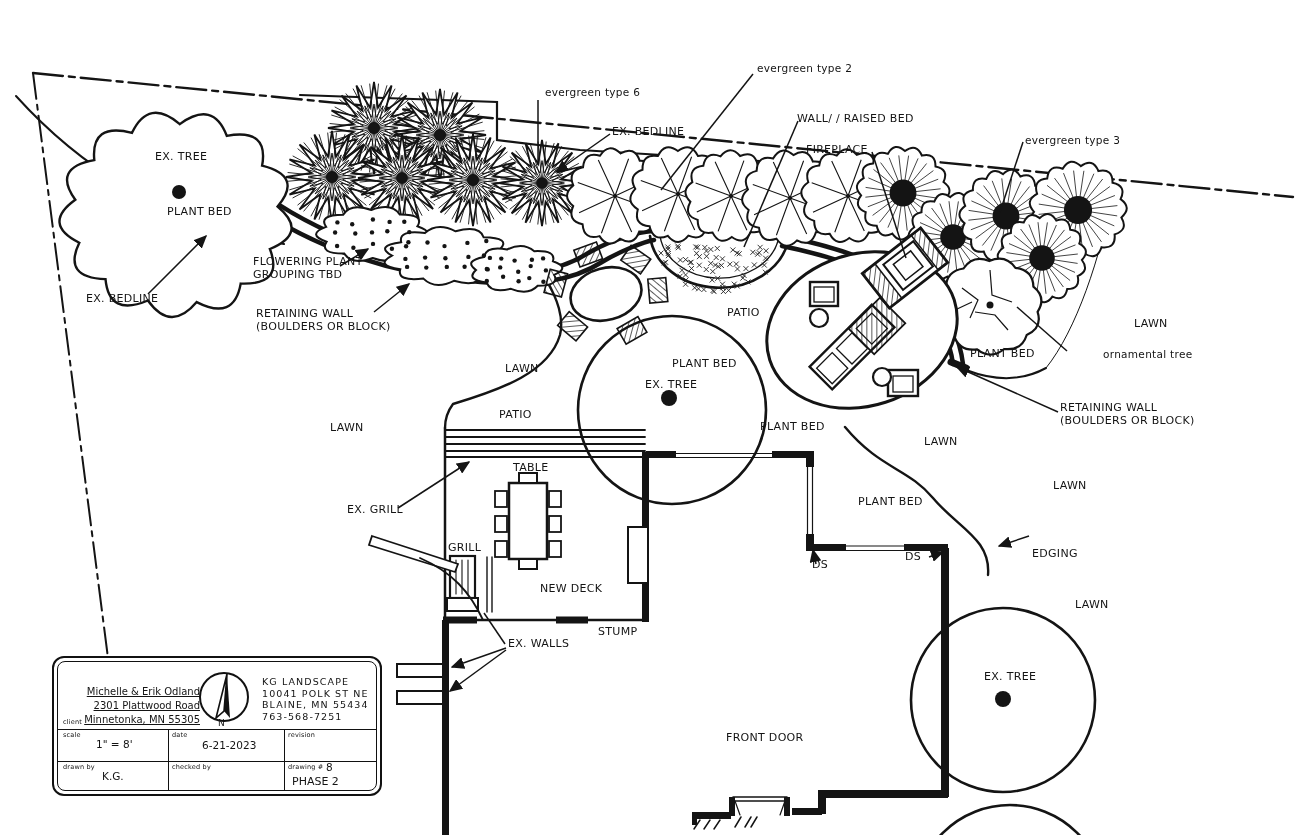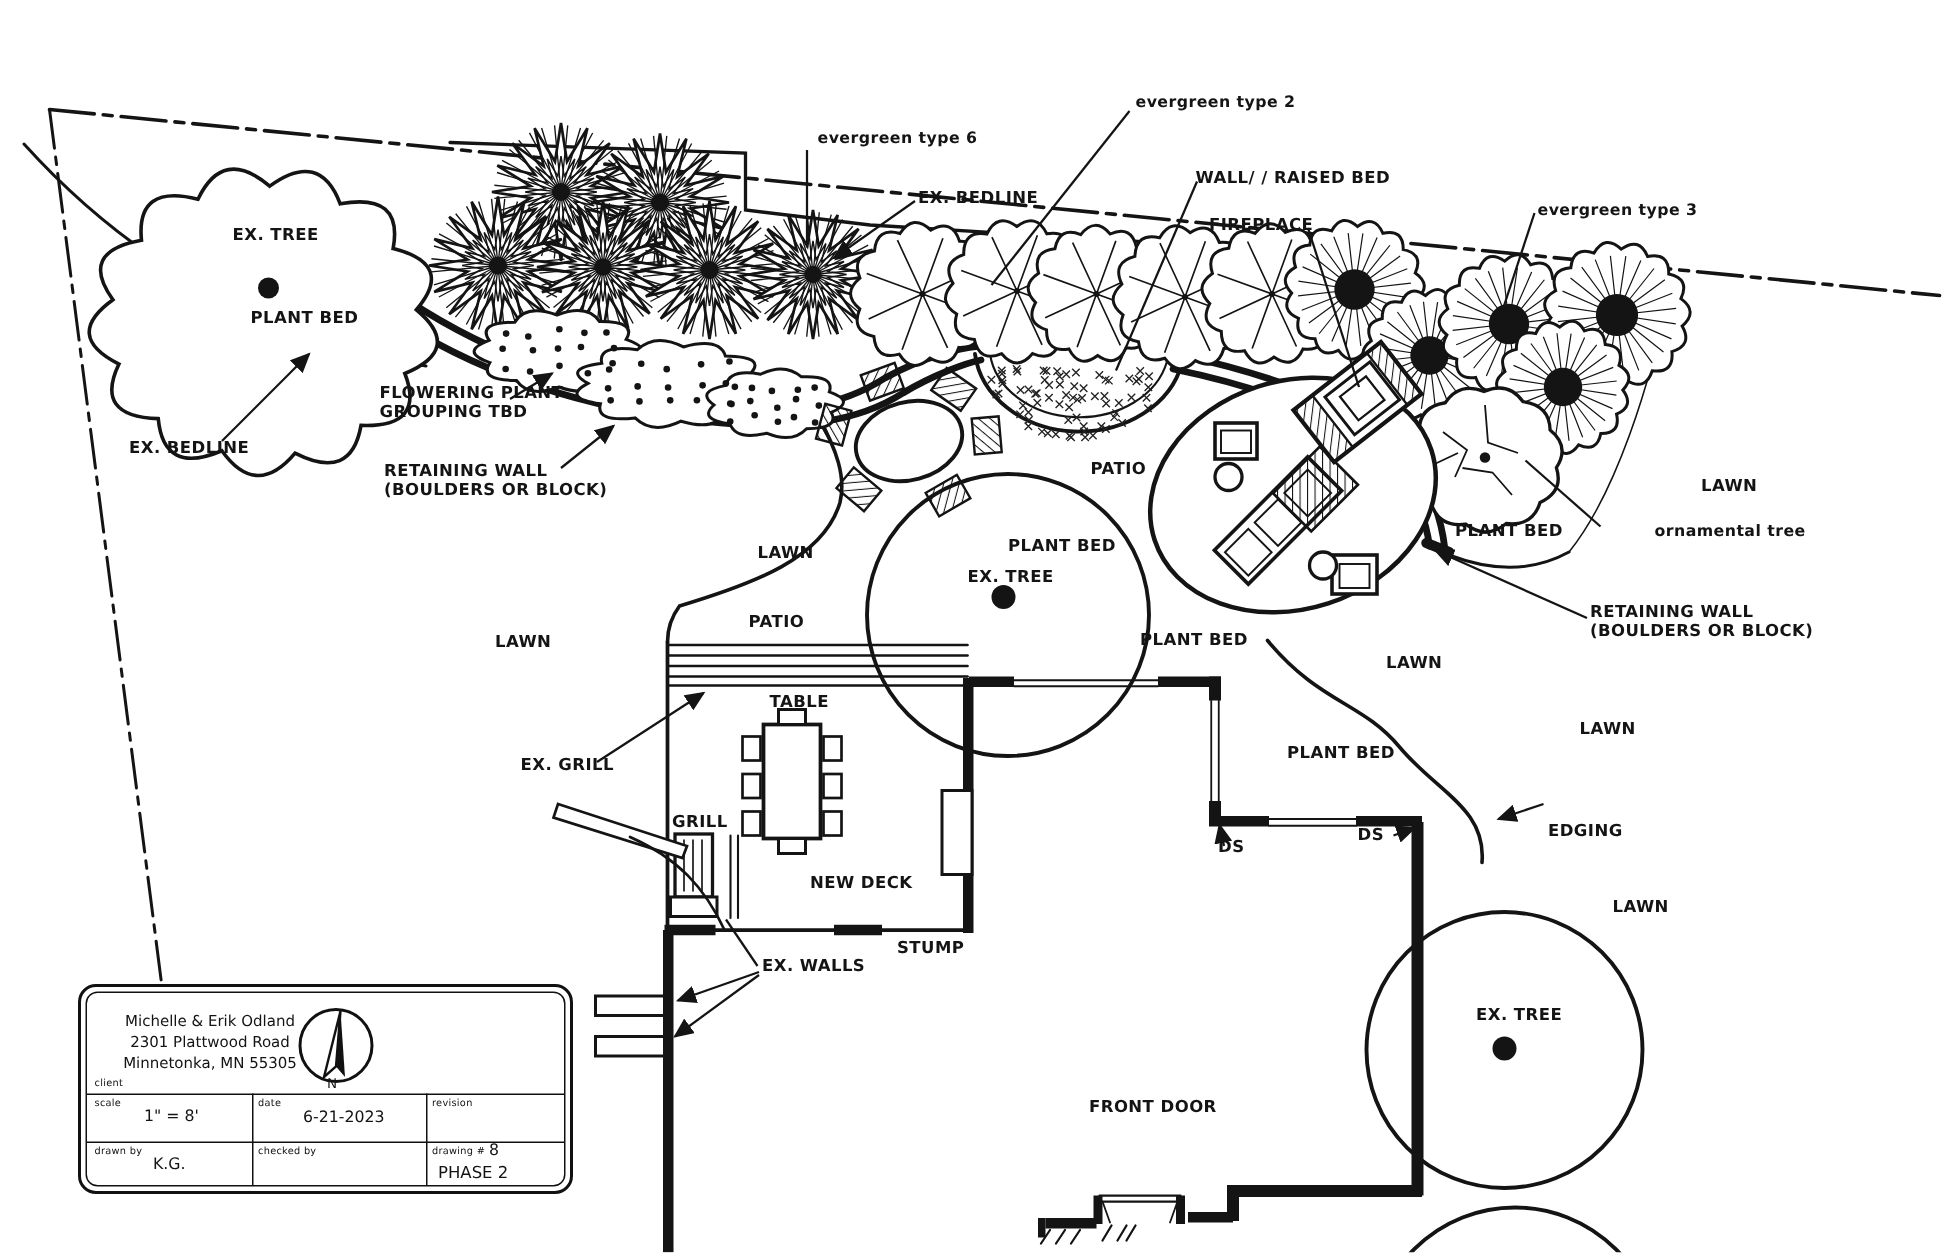--- a/index.html
+++ b/index.html
@@ -1,31 +1,31 @@
 <!DOCTYPE html>
 <html><head>
 <meta charset="utf-8">
 <style>
   html,body{margin:0;padding:0;background:#fff;}
   .plan{position:relative;width:1297px;height:835px;background:#fff;overflow:hidden;
         font-family:"DejaVu Sans",sans-serif;color:#141414;}
   .plan svg.base{position:absolute;left:0;top:0;}
   .lbl{position:absolute;font-size:11px;line-height:12px;letter-spacing:.3px;white-space:nowrap;
-       color:#141414;font-weight:700;}
+       color:#141414;font-weight:400;}
   .lbl.small{font-size:10.5px;}
   
   .tblock{position:absolute;left:52px;top:656px;width:326px;height:136px;
           border:2.5px solid #111;border-radius:12px;background:#fff;}
   .tb-inner{position:absolute;left:3px;top:3px;right:3px;bottom:3px;
             border:1.5px solid #111;border-radius:8px;}
   .tb-hline{position:absolute;left:0;right:0;height:0;border-top:1.5px solid #111;}
   .tb-vline{position:absolute;width:0;top:67px;bottom:0;border-left:1.5px solid #111;}
   .tb-cell-label{position:absolute;font-size:6.5px;letter-spacing:.2px;color:#111;}
-  .tb-client{position:absolute;left:22px;top:13px;width:120px;text-align:center;
-             font-size:10px;line-height:14px;}
+  .tb-client{position:absolute;left:22px;top:23px;width:120px;text-align:right;
+             font-size:10px;line-height:14px;text-decoration:underline;}
   .tb-company{position:absolute;left:204px;top:14px;width:116px;
               font-size:9.5px;line-height:11.5px;letter-spacing:1.1px;}
   .tb-val{position:absolute;font-size:10.5px;}
   .compass{position:absolute;left:138px;top:8px;}
   .compass-n{position:absolute;left:160px;top:56px;font-size:9px;}
 </style>
 </head>
 <body>
 
 <div class="plan">
@@ -501,20 +501,26 @@
       <div>Minnetonka, MN 55305</div>
     </div>
 
     <svg class="compass" width="56" height="56" viewBox="0 0 56 56">
       <circle cx="28" cy="27" r="24" fill="none" stroke="#111" stroke-width="2"></circle>
       <polygon points="31,4 20,48 28,41" fill="none" stroke="#111" stroke-width="1.6"></polygon>
       <polygon points="31,4 34,48 28,41" fill="#111"></polygon>
     </svg>
     <div class="compass-n">N</div>
 
+    <div class="tb-company">
+      <div>KG LANDSCAPE</div>
+      <div>10041 POLK ST NE</div>
+      <div>BLAINE, MN 55434</div>
+      <div>763-568-7251</div>
+    </div>
 
     <div class="tb-cell-label" style="left:5px;top:69px">scale</div>
     <div class="tb-val" style="left:38px;top:76px">1" = 8'</div>
     <div class="tb-cell-label" style="left:114px;top:69px">date</div>
     <div class="tb-val" style="left:144px;top:77px">6-21-2023</div>
     <div class="tb-cell-label" style="left:230px;top:69px">revision</div>
 
     <div class="tb-cell-label" style="left:5px;top:101px">drawn by</div>
     <div class="tb-val" style="left:44px;top:108px">K.G.</div>
     <div class="tb-cell-label" style="left:114px;top:101px">checked by</div>

